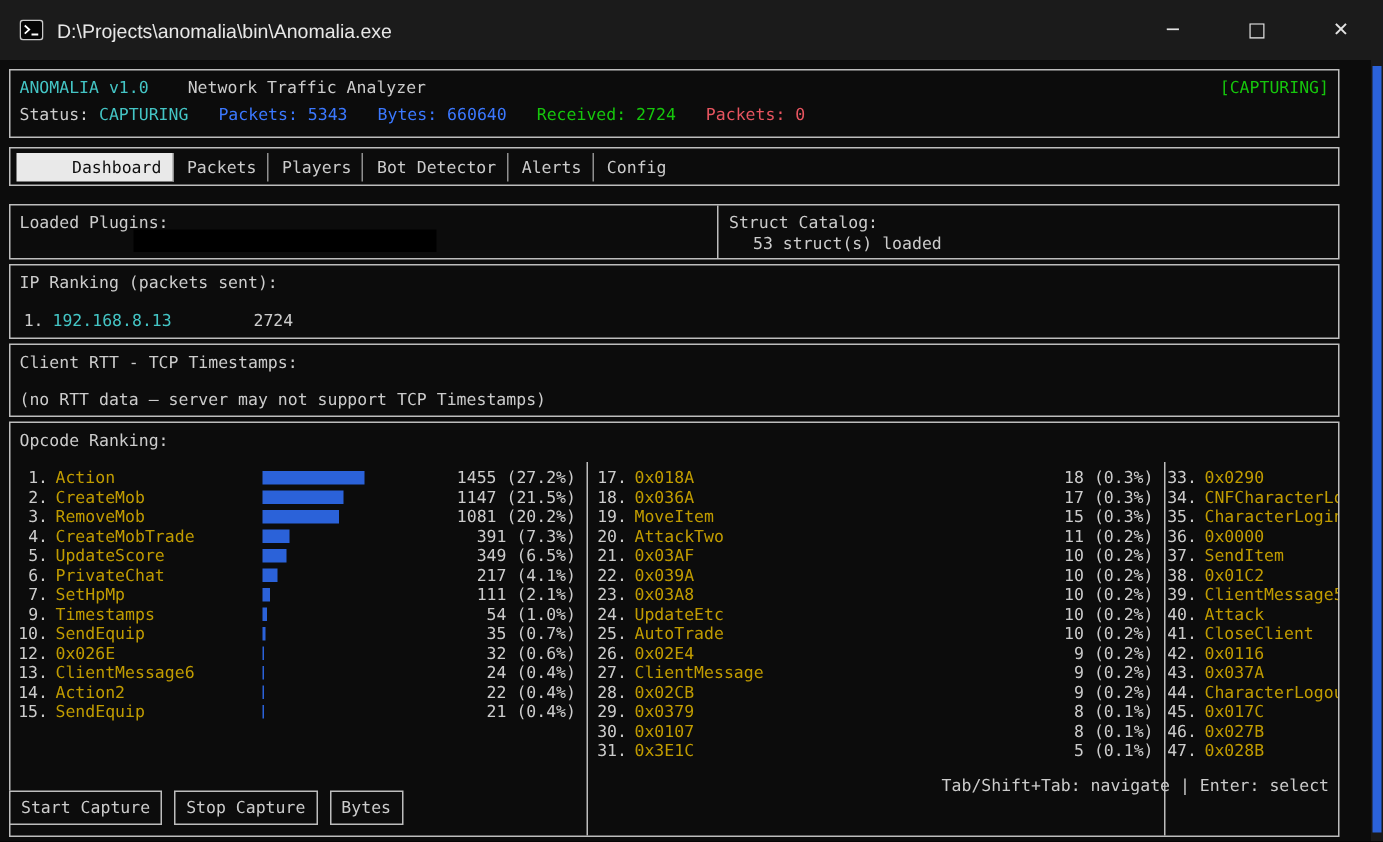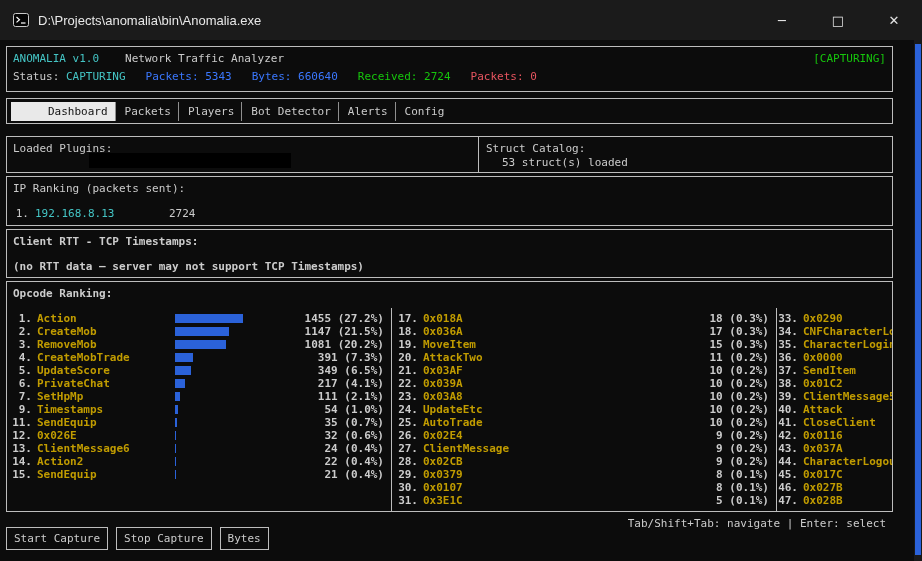--- a/index.html
+++ b/index.html
@@ -39,24 +39,24 @@
   .vdiv{position:absolute;top:0;bottom:0;left:471px;width:1px;background:var(--border,#bdbdbd);}
   .stitle{position:absolute;top:5px;left:479px;white-space:nowrap;}
   .svalue{position:absolute;top:19px;left:495px;white-space:nowrap;}
   
   #panel-ip{top:136px;height:50px;}
   .ip-row{position:absolute;top:30px;left:4px;right:6px;height:13px;line-height:13px;white-space:nowrap;}
   .ip-rank{display:inline-block;width:18px;text-align:right;}
   .ip-addr{margin-left:6px;}
   .ip-count{position:absolute;left:158px;top:0;}
   
-  #panel-rtt{top:189px;height:49px;font-weight:bold;}
+  #panel-rtt{top:189px;height:49px;}
   .rtt-msg{position:absolute;top:30px;left:6px;white-space:nowrap;}
   
-  #panel-opcodes{top:241px;height:231px;font-weight:bold;}
+  #panel-opcodes{top:241px;height:277px;}
   .op-col{position:absolute;top:30px;}
   #opcode-col1{left:5px;width:377px;}
   #opcode-col2{left:391px;width:376px;}
   #opcode-col3{left:771px;right:0;overflow:hidden;}
   .op-vdiv{position:absolute;top:26px;bottom:0;width:1px;background:var(--border,#bdbdbd);}
   #op-div1{left:384px;} #op-div2{left:769px;}
   .op-row{position:relative;height:13px;line-height:13px;white-space:nowrap;}
   .op-rank{display:inline-block;width:20px;text-align:right;}
   .op-name{margin-left:5px;color:var(--yellow,#c19c00);}
   .op-count{position:absolute;right:5px;top:0;}
@@ -175,21 +175,21 @@
             <span class="op-rank">7.</span><span class="op-name">SetHpMp</span><span class="op-bar" style="width: 5px; background: rgb(43, 98, 217);"></span><span class="op-count">111 (2.1%)</span>
           </div>
 
 
           <div class="op-row">
             <span class="op-rank">9.</span><span class="op-name">Timestamps</span><span class="op-bar" style="width: 3px; background: rgb(43, 98, 217);"></span><span class="op-count">54 (1.0%)</span>
           </div>
 
 
           <div class="op-row">
-            <span class="op-rank">11.</span><span class="op-name">SendEquip</span><span class="op-bar" style="width: 2px; background: rgb(43, 98, 217);"></span><span class="op-count">35 (0.7%)</span>
+            <span class="op-rank">10.</span><span class="op-name">SendEquip</span><span class="op-bar" style="width: 2px; background: rgb(43, 98, 217);"></span><span class="op-count">35 (0.7%)</span>
           </div>
 
           <div class="op-row">
             <span class="op-rank">12.</span><span class="op-name">0x026E</span><span class="op-bar" style="width: 1px; background: rgb(43, 98, 217);"></span><span class="op-count">32 (0.6%)</span>
           </div>
 
           <div class="op-row">
             <span class="op-rank">13.</span><span class="op-name">ClientMessage6</span><span class="op-bar" style="width: 1px; background: rgb(43, 98, 217);"></span><span class="op-count">24 (0.4%)</span>
           </div>
 

